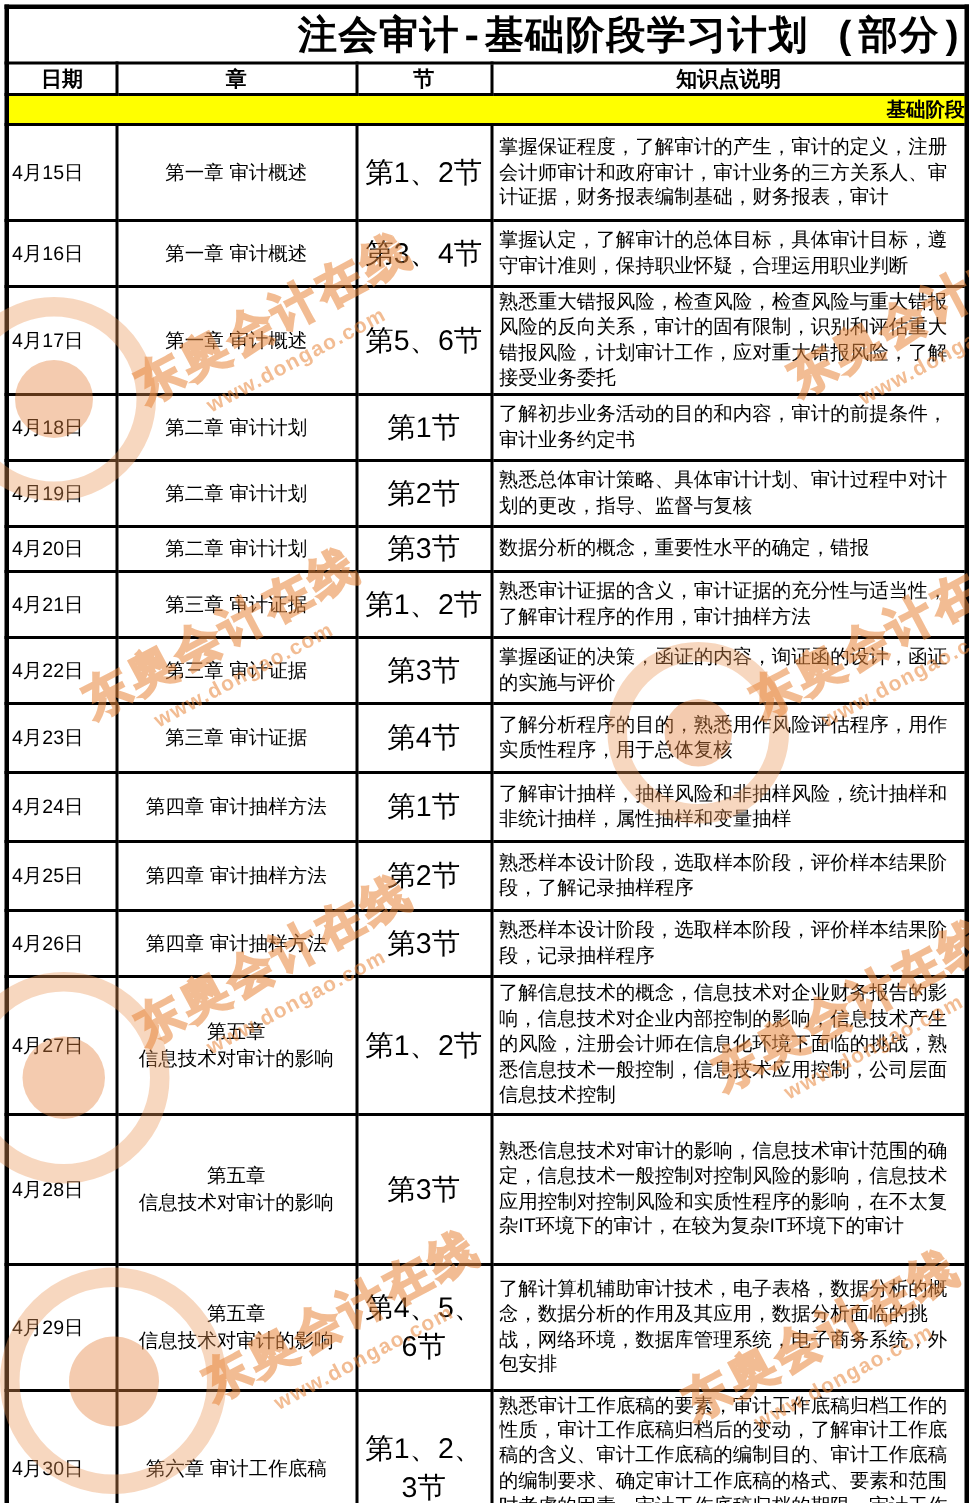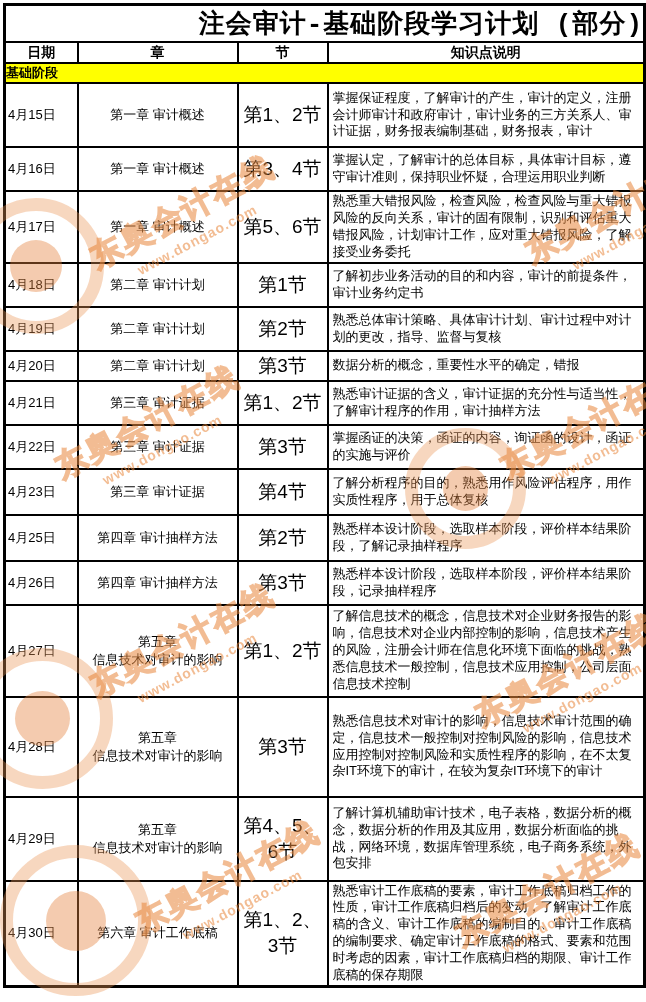--- a/index.html
+++ b/index.html
@@ -18,21 +18,21 @@
     overflow:hidden;
   }
   tr.title-row th {
     height:36px; font-size:26px; font-weight:bold; text-align:right;
     letter-spacing:1px; padding:0;font-family:Liberation Mono, monospace;
   }
   tr.head-row th {
     height:21px; font-size:14px; font-weight:bold; text-align:center; padding:0;
   }
   tr.section-row th {
-    height:18px; font-size:13px; font-weight:bold; text-align:left; padding:0;
+    height:18px; font-size:13px; font-weight:bold; text-align:right; padding:0;
     background:#FFFF00;
   }
   td.c-date   { vertical-align:middle; font-size:13px; padding:1px 2px; }
   td.c-chap   { text-align:center; vertical-align:middle; font-size:13px; padding:1px 3px; white-space:pre-line; }
   td.c-sec    { text-align:center; vertical-align:middle; font-size:19px; padding:1px 2px; }
   td.c-desc   { text-align:left;  vertical-align:middle; font-size:13px; padding:1px 4px; line-height:1.3; }
   td.c-desc .desc-inner { max-height:100%; overflow:hidden; }
 
   
   .wm-layer { position:absolute; inset:0; z-index:2; pointer-events:none; }
@@ -190,20 +190,28 @@
   </tr>
         <tr style="height: 46px;">
     <td class="c-date">4月23日</td>
     <td class="c-chap">第三章 审计证据</td>
     <td class="c-sec">第4节</td>
     <td class="c-desc">
             <div class="desc-inner">了解分析程序的目的，熟悉用作风险评估程序，用作实质性程序，用于总体复核</div>
           </td>
   </tr>
         <tr style="height: 46px;">
+    <td class="c-date">4月24日</td>
+    <td class="c-chap">第四章 审计抽样方法</td>
+    <td class="c-sec">第1节</td>
+    <td class="c-desc">
+            <div class="desc-inner">了解审计抽样，抽样风险和非抽样风险，统计抽样和非统计抽样，属性抽样和变量抽样</div>
+          </td>
+  </tr>
+        <tr style="height: 46px;">
     <td class="c-date">4月25日</td>
     <td class="c-chap">第四章 审计抽样方法</td>
     <td class="c-sec">第2节</td>
     <td class="c-desc">
             <div class="desc-inner">熟悉样本设计阶段，选取样本阶段，评价样本结果阶段，了解记录抽样程序</div>
           </td>
   </tr>
         <tr style="height: 44px;">
     <td class="c-date">4月26日</td>
     <td class="c-chap">第四章 审计抽样方法</td>

